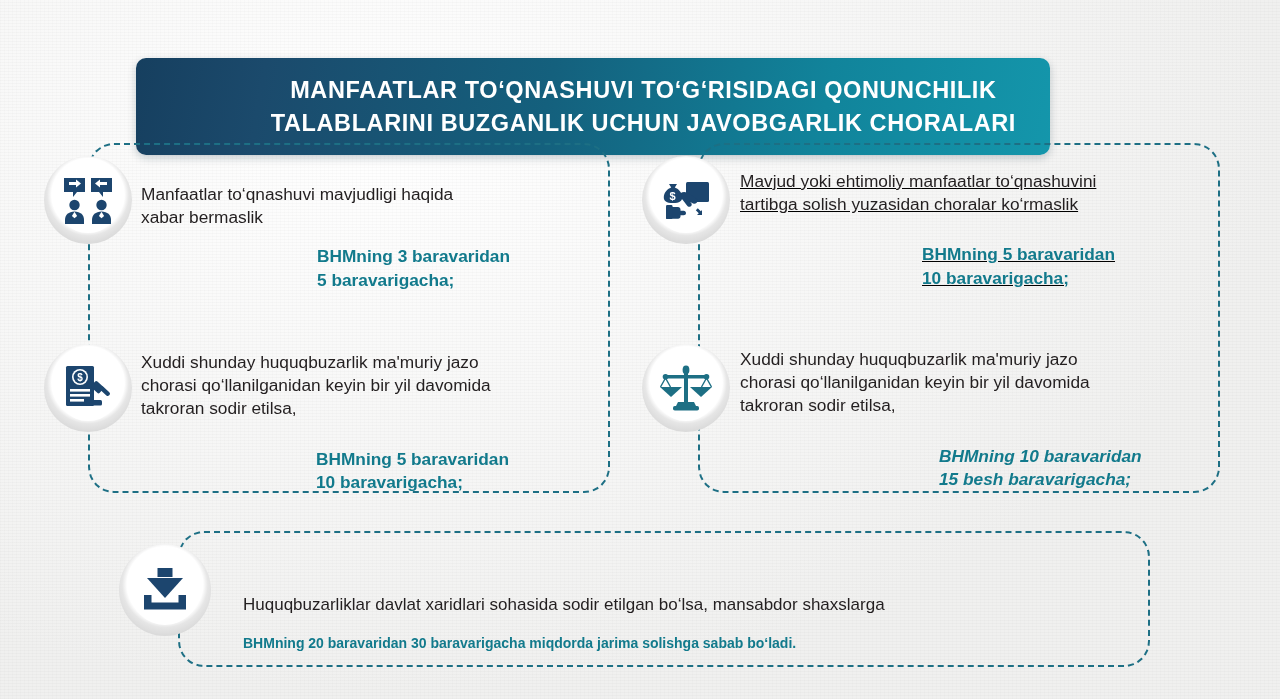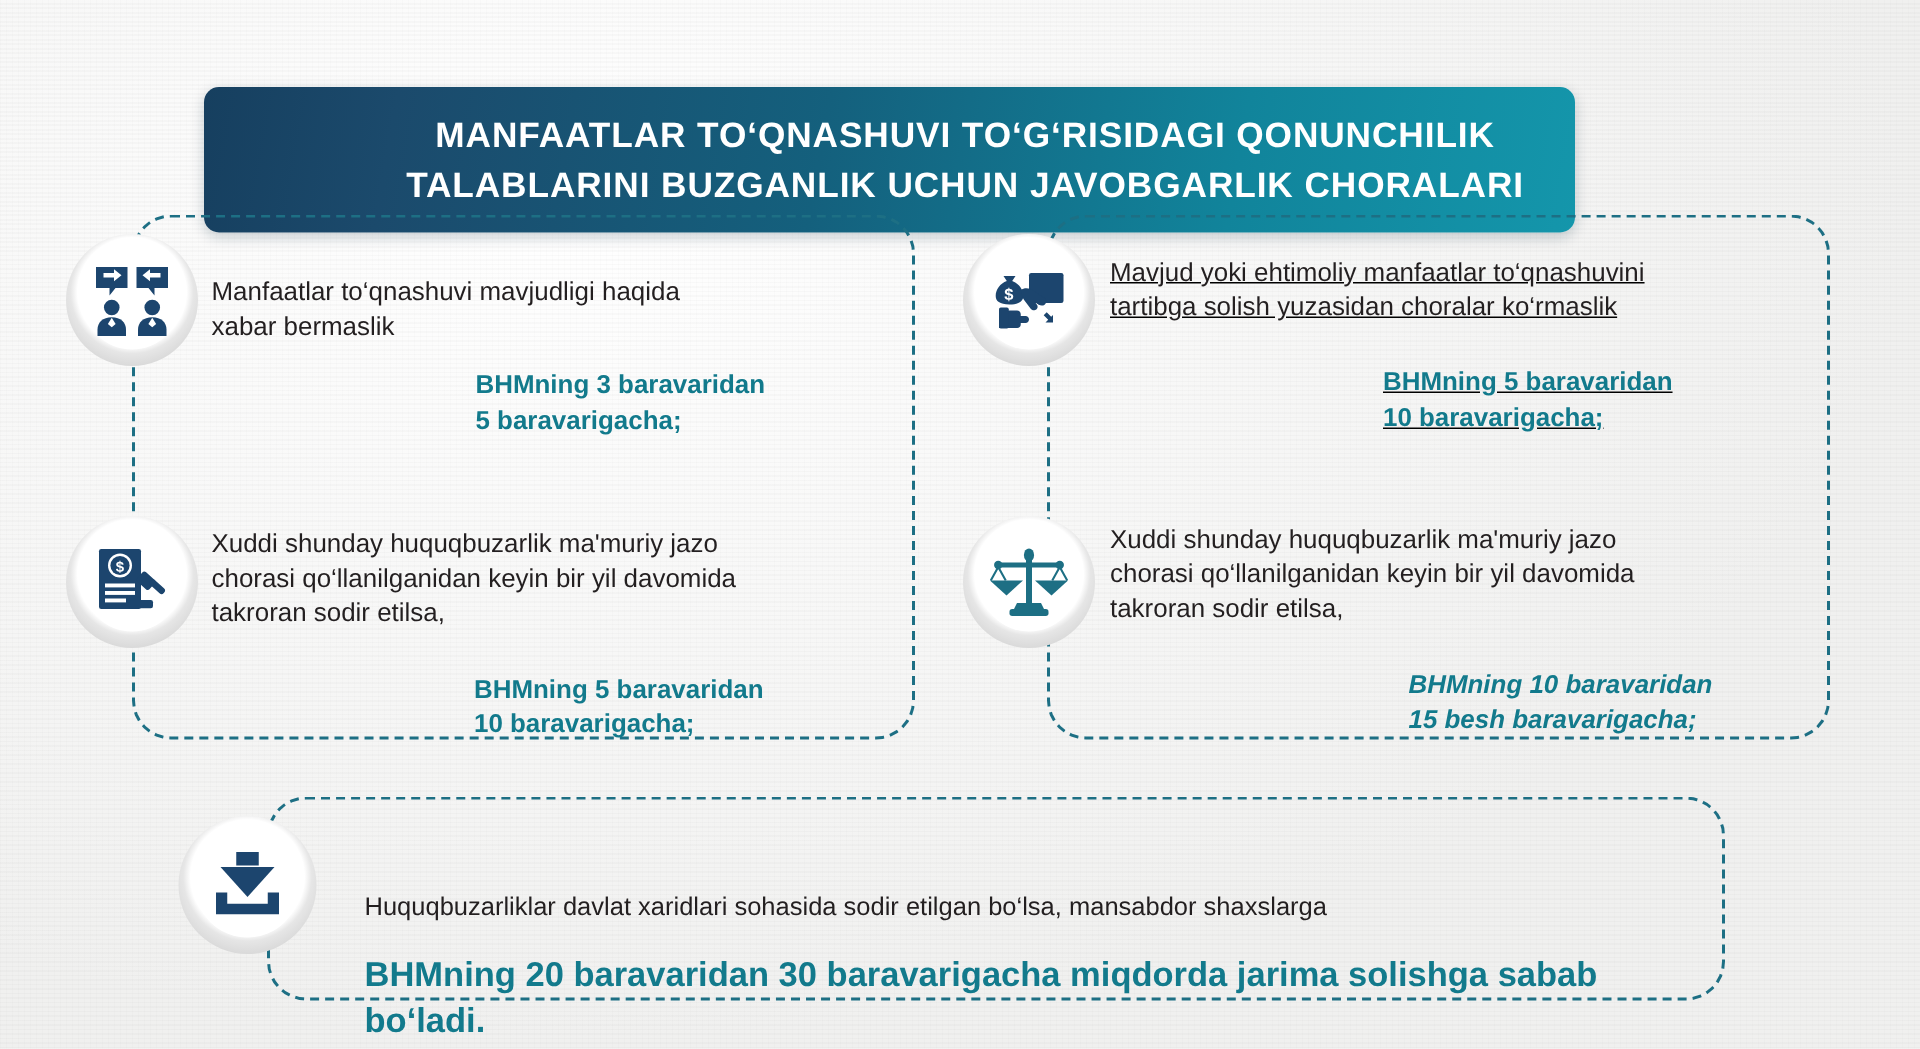--- a/index.html
+++ b/index.html
@@ -120,21 +120,21 @@
   #text-2 .item-amount { margin-top: 27px; margin-left: 182px; }
 
   #text-3 { left: 141px; top: 351px; width: 460px; }
   #text-3 .item-amount { margin-top: 27px; margin-left: 175px; }
 
   #text-4 { left: 740px; top: 348px; width: 452px; }
   #text-4 .item-amount { margin-top: 27px; margin-left: 199px; font-style: italic; }
 
   #text-5 { left: 243px; top: 566px; width: 880px; margin-top: 28px; }
   #text-5 .item-desc { font-size: 17px; }
-  #text-5 .item-amount { margin-top: 17px; font-size: 23px; }
+  #text-5 .item-amount { margin-top: 17px; font-size: 14px; }
 </style>
 </head>
 <body>
 
 <div id="paper-bg"></div>
 
 <div id="sheet">
 
   <div id="header-banner">
     <div id="header-title">MANFAATLAR TO‘QNASHUVI TO‘G‘RISIDAGI QONUNCHILIK

